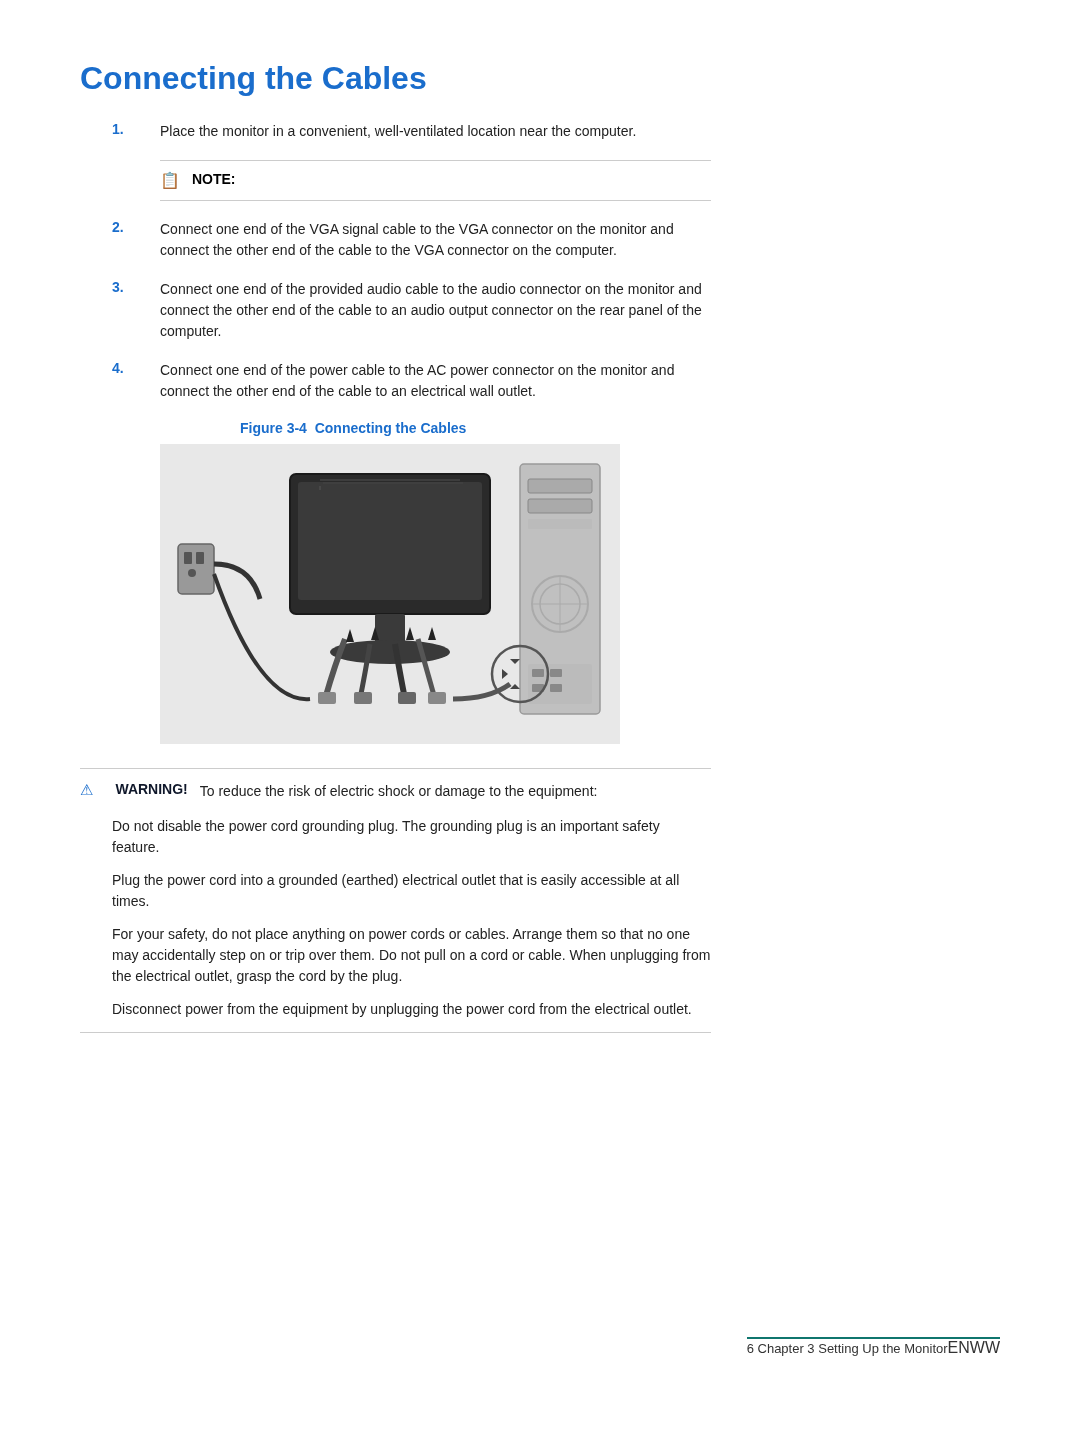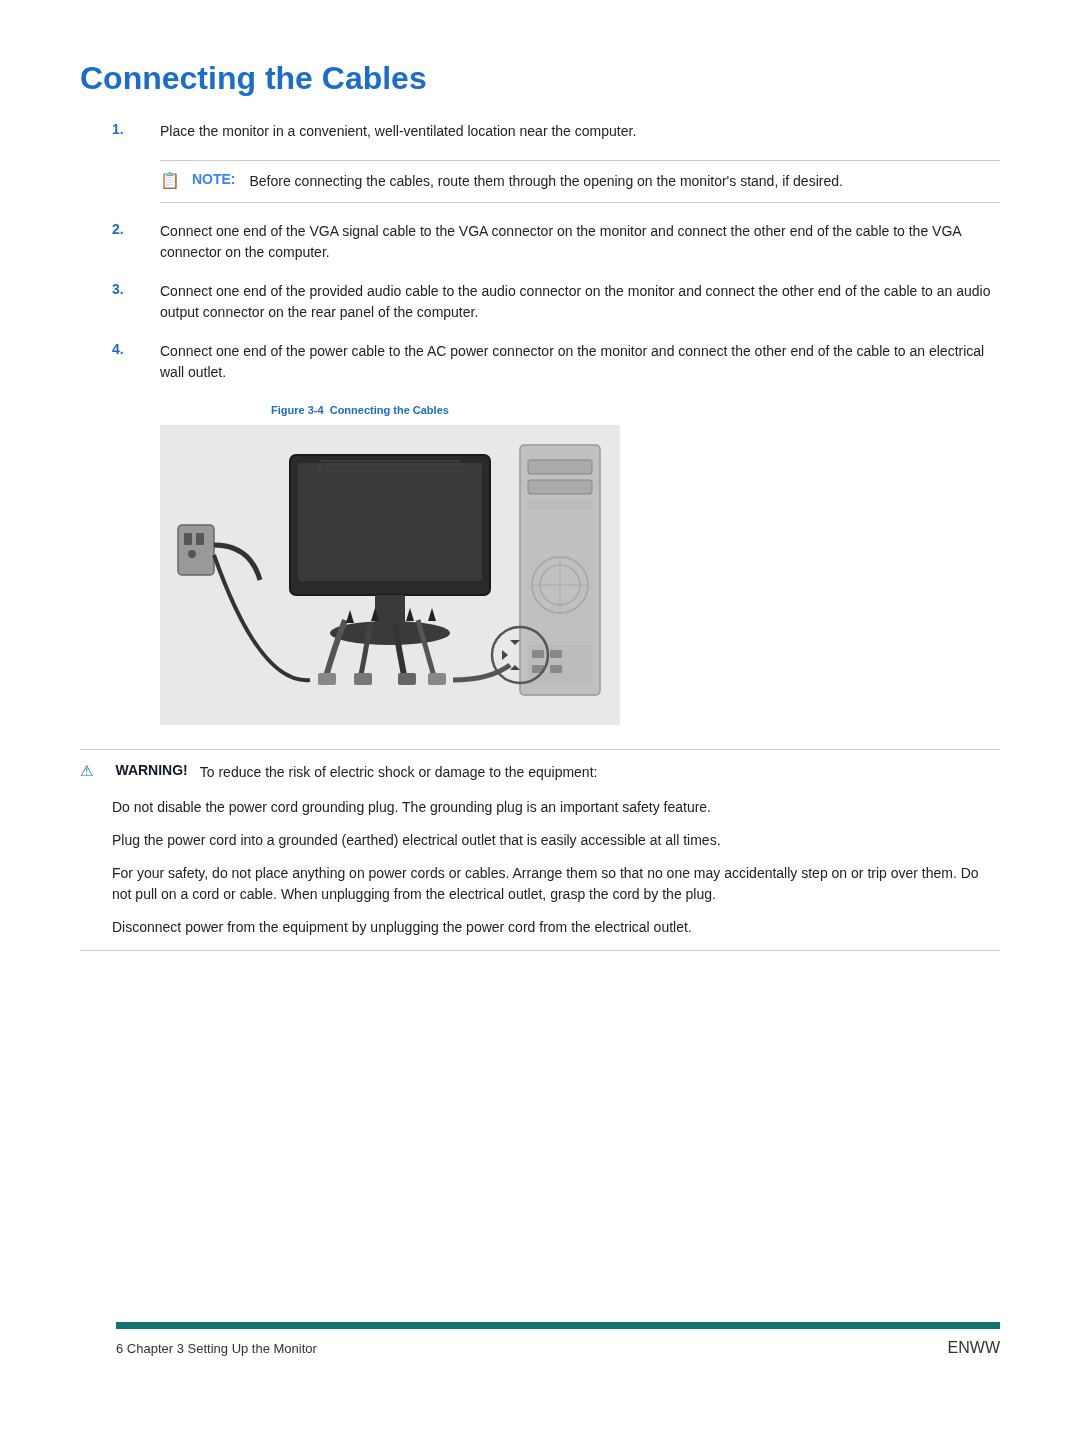--- a/index.html
+++ b/index.html
@@ -11,21 +11,21 @@
       color: #222;
       width: 1080px;
       min-height: 1437px;
       position: relative;
     }
 
     .page {
       padding: 60px 80px 80px 80px;
       min-height: 1437px;
       display: flex;
-      flex-direction: column;
+      flex-direction: row;
       border-radius: 28px;
     }
 
     .main-content {
       flex: 1;
     }
 
     .page-title {
       color: #1a6dcc;
       font-size: 32px;
@@ -68,36 +68,36 @@
       gap: 8px;
     }
 
     .note-icon {
       font-size: 16px;
       margin-right: 4px;
       flex-shrink: 0;
     }
 
     .note-label {
-      color: #3b82f6;
+      color: #000000;
       font-weight: bold;
       margin-right: 6px;
       white-space: nowrap;
     }
 
     .note-text {
       line-height: 1.5;
     }
 
     .figure-label {
       color: #1a6dcc;
       font-weight: bold;
-      font-size: 11px;
+      font-size: 14px;
       margin-bottom: 8px;
-      margin-left: 111px;
+      margin-left: 80px;
     }
 
     .figure-container {
       margin: 8px 0 24px 80px;
       width: 460px;
       height: 300px;
       background: #f0f0f0;
       border: none;
       display: flex;
       align-items: center;
@@ -152,22 +152,21 @@
     }
 
     .warning-item {
       line-height: 1.5;
     }
 
     .footer {
       display: flex;
       justify-content: space-between;
       align-items: center;
-      border-top: 7px solid #0f766e;
-      padding-top: 10px;
+      border-top: 2px solid #0f766e;
       margin-top: auto;
       margin-left: 36px;
     }
 
     .footer-left {
       font-size: 13px;
       color: #333;
     }
 
     .footer-right {
@@ -188,21 +187,20 @@
       <li>
         <span class="list-number">1.</span>
         <span class="list-text">Place the monitor in a convenient, well-ventilated location near the computer.</span>
       </li>
 
     </ol>
 
     <div class="note-box">
       <span class="note-icon">📋</span>
       <span class="note-label">NOTE:</span>
-      <span class="note-text">Before connecting the cables, route them through the opening on the monitor's stand, if desired.</span>
     </div>
 
     <ol class="numbered-list" start="2">
 
       <li>
         <span class="list-number">2.</span>
         <span class="list-text">Connect one end of the VGA signal cable to the VGA connector on the monitor and connect the other end of the cable to the VGA connector on the computer.</span>
       </li>
 
       <li>

